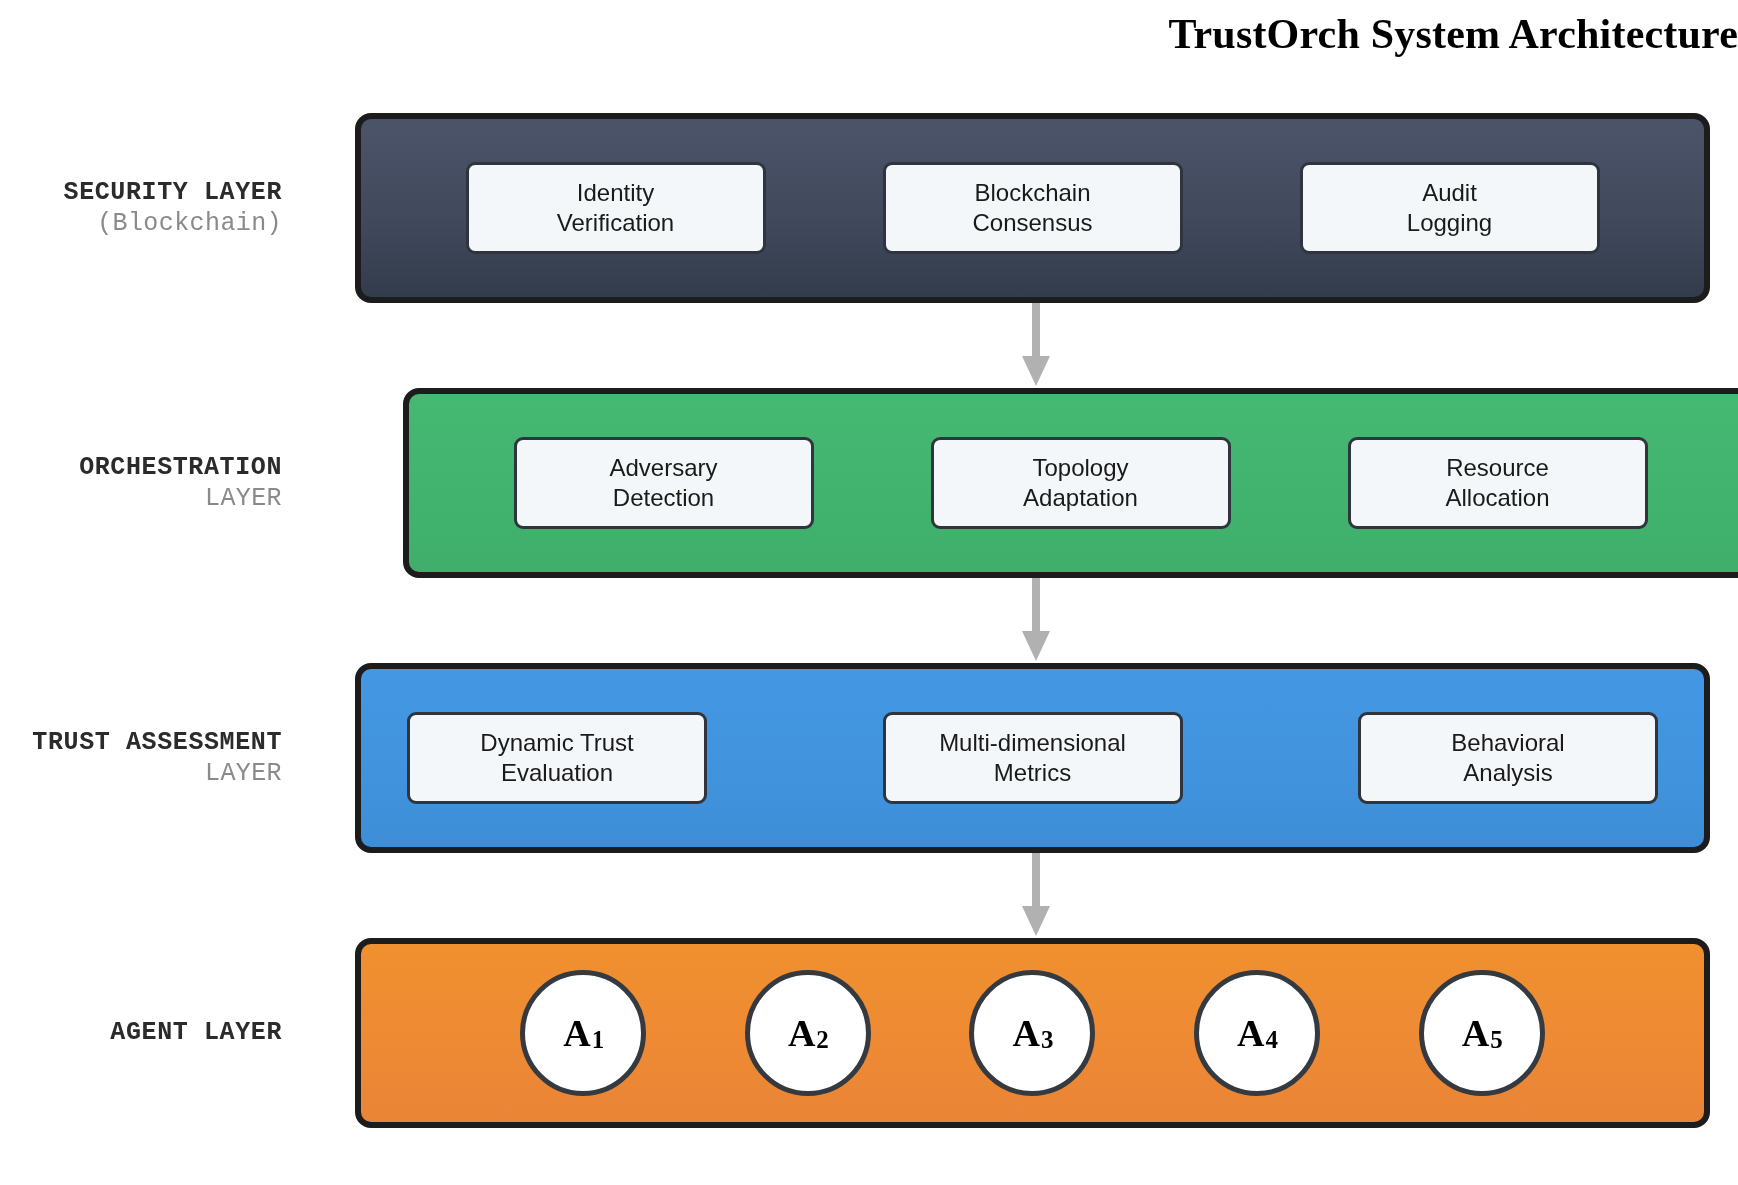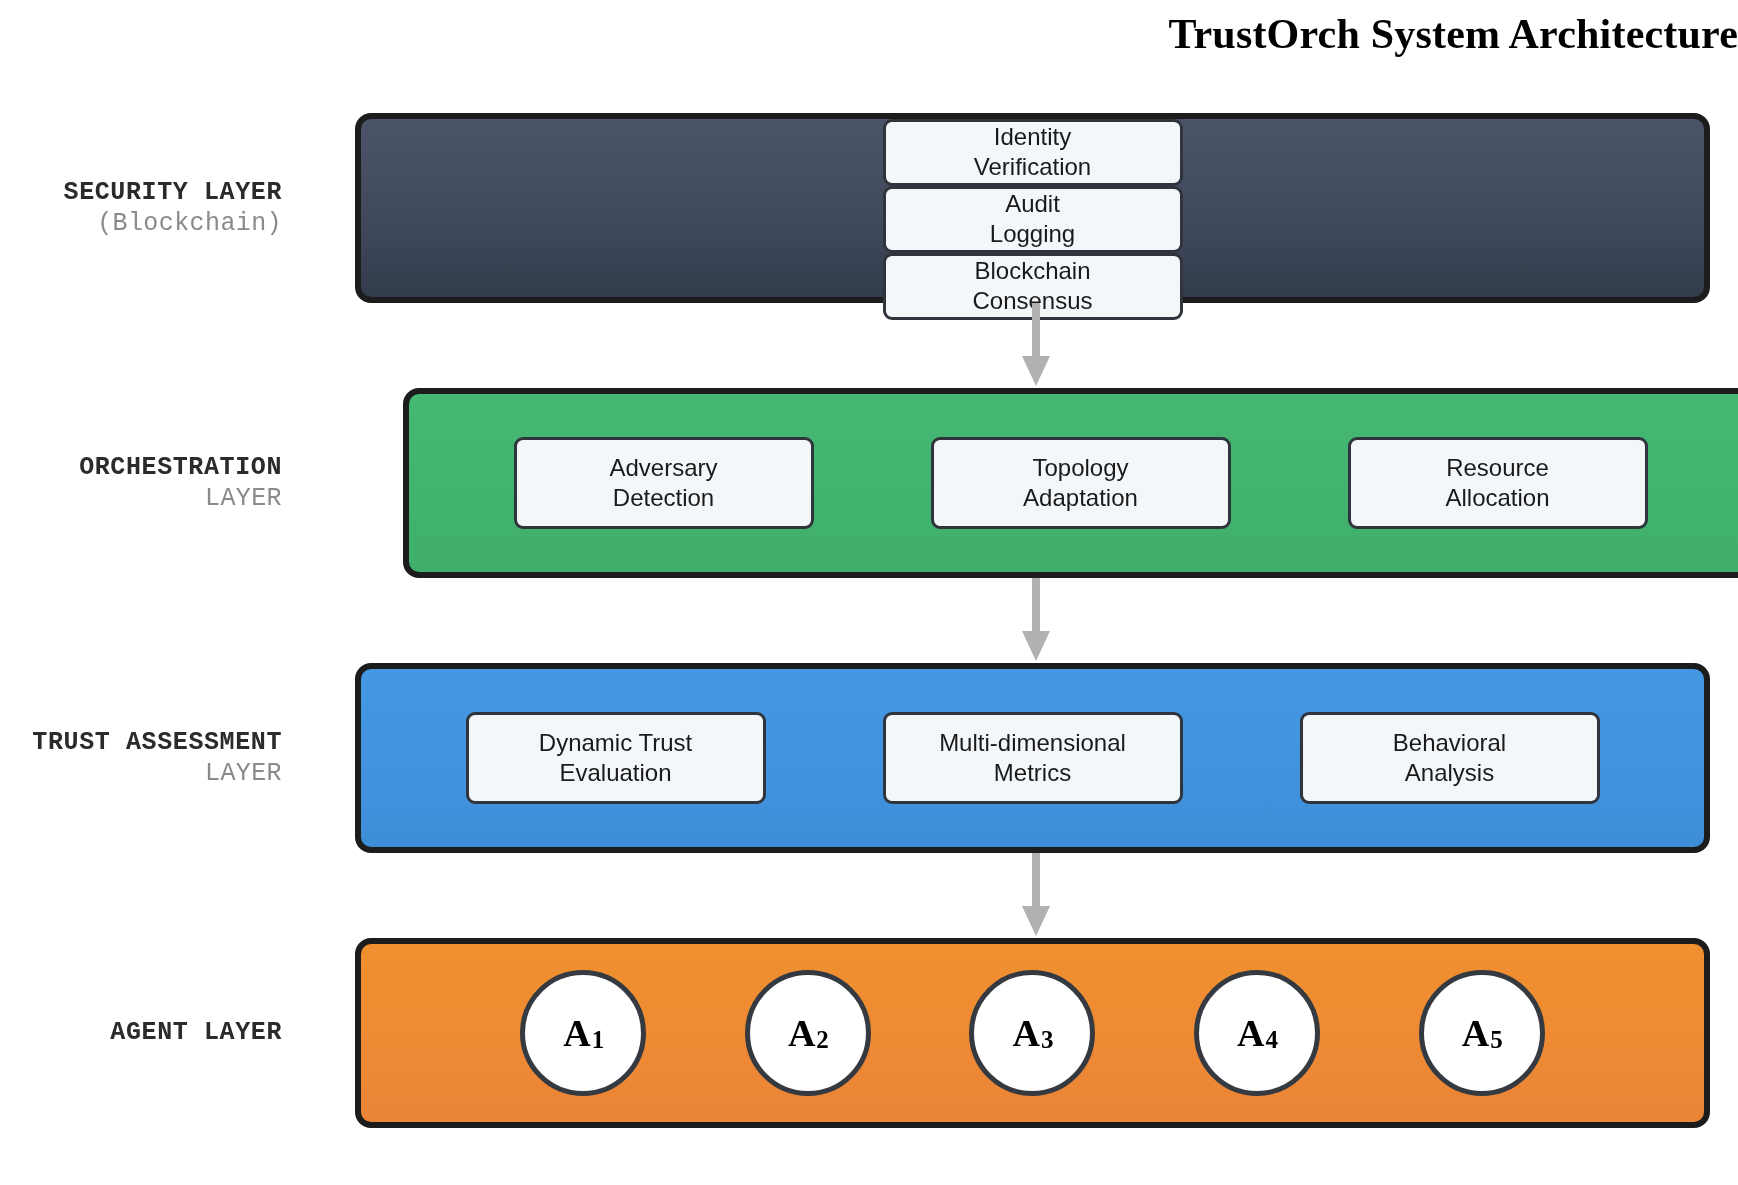--- a/index.html
+++ b/index.html
@@ -85,28 +85,28 @@
     border: 6px solid #1c1c1c;
     border-radius: 16px;
     box-sizing: border-box;
     display: flex;
     align-items: center;
     justify-content: space-around;
     padding: 0 46px;
   }
   #band-security {
     background: linear-gradient(180deg, #4b5468 0%, #414a5d 55%, #333c4c 100%);
-    flex-direction: column;
   }
   #band-orchestration {
     background: linear-gradient(180deg, #45b872 0%, #42b36f 60%, #3fae6b 100%);
     margin-left: 48px;
   }
   #band-trust {
     background: linear-gradient(180deg, #4497e3 0%, #4193dd 60%, #3d8ed7 100%);
+    justify-content: space-between;
   }
   #band-agent {
     background: linear-gradient(180deg, #f0902f 0%, #ee8a34 55%, #ea8437 100%);
   }
 
   
   .module-box {
     width: 300px;
     height: 92px;
     background: #f4f7fa;
@@ -187,24 +187,24 @@
 <div id="diagram-title">TrustOrch System Architecture</div>
 
 <div class="layer-row" id="row-security">
   <div class="layer-label">
     <div class="line-main">SECURITY LAYER</div>
     <div class="line-sub">(Blockchain)</div>
   </div>
   <div class="layer-band" id="band-security">
     <div class="module-box">Identity
 Verification</div>
+    <div class="module-box">Blockchain
+Consensus</div>
     <div class="module-box">Audit
 Logging</div>
-    <div class="module-box">Blockchain
-Consensus</div>
   </div>
 </div>
 
 <div class="connector" id="arrow-security-orchestration">
   <div class="shaft"></div>
   <div class="head"></div>
 </div>
 
 <div class="layer-row" id="row-orchestration">
   <div class="layer-label">

